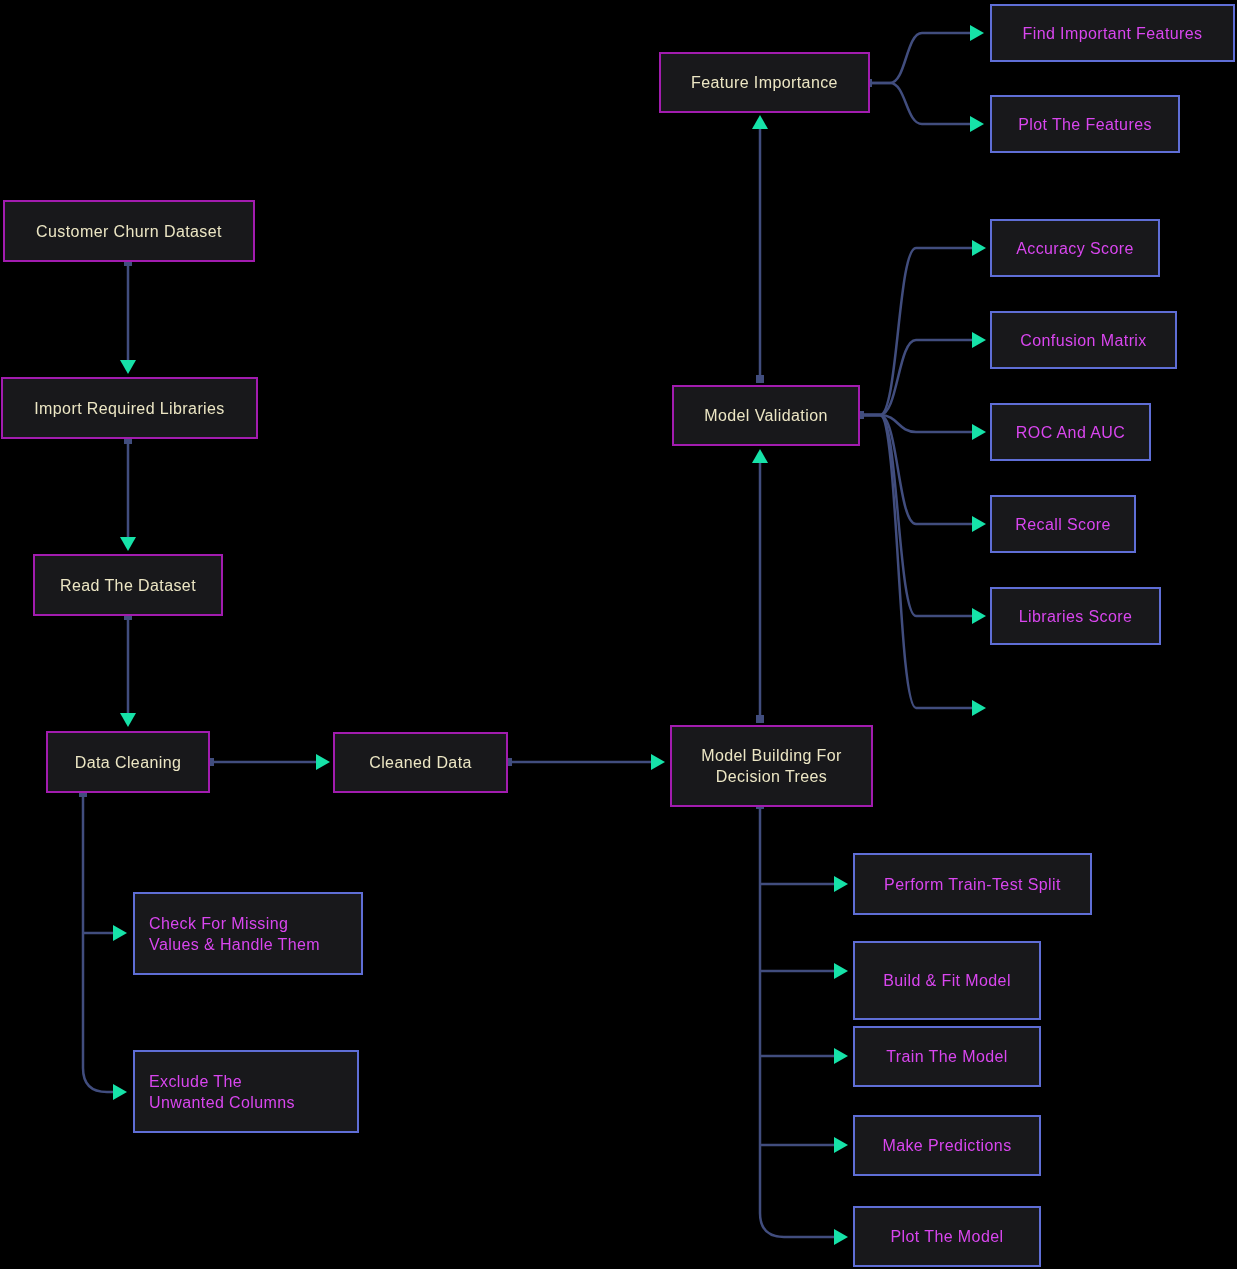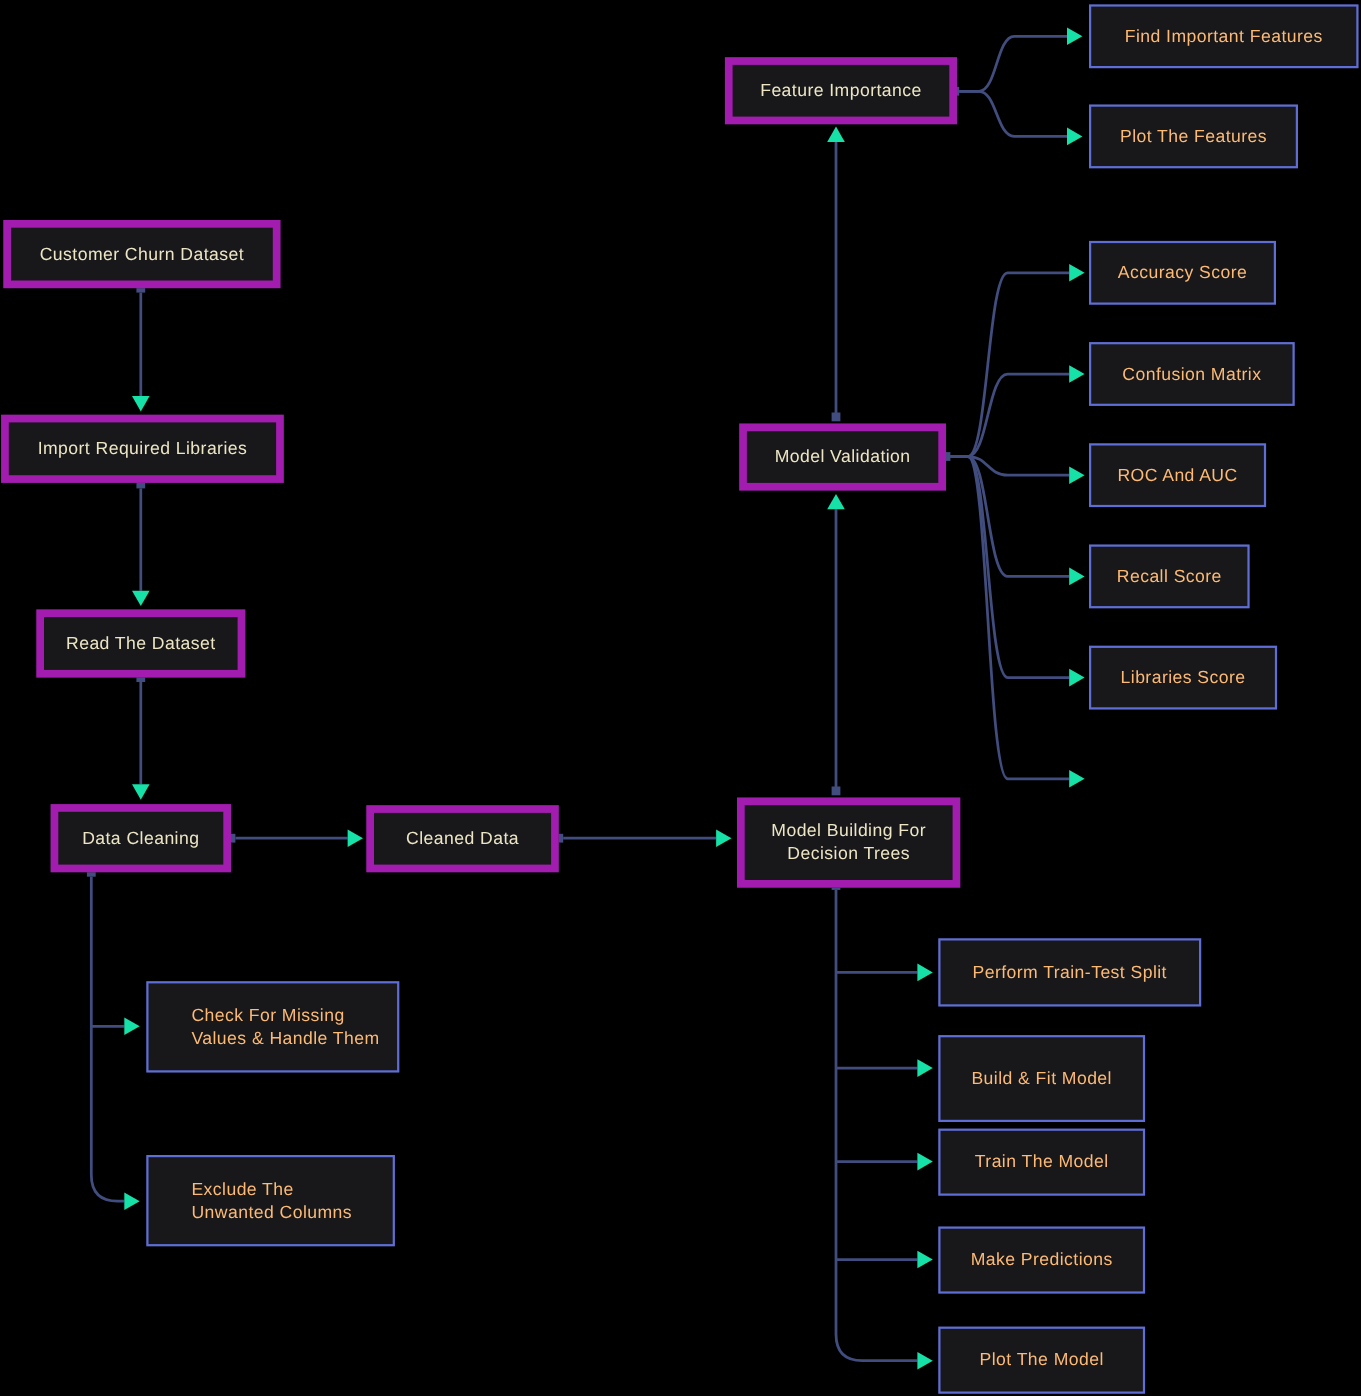--- a/index.html
+++ b/index.html
@@ -22,23 +22,23 @@
   .node {
     position: absolute;
     display: flex; align-items: center; justify-content: center;
     background: #18181b;
     text-align: center;
     font-size: 16px;
     letter-spacing: 0.4px;
     line-height: 21px;
     white-space: pre-line;
   }
-  .node.primary   { border: 7px solid #a21caf; color: #ece6c4; }
-  .node.secondary { border: 2px solid #5f6ed6; color: #fdba74; }
-  .node.left-align { justify-content: flex-start; text-align: left; padding-left: 39px; }
+  .node.primary   { border: 2px solid #a21caf; color: #ece6c4; }
+  .node.secondary { border: 2px solid #5f6ed6; color: #d946ef; }
+  .node.left-align { justify-content: flex-start; text-align: left; padding-left: 14px; }
   .lbl { display: block; }
 </style>
 </head>
 <body>
 
 <div class="canvas">
 
   <svg class="wires" width="1237" height="1269" viewBox="0 0 1237 1269">
 
     <g>

